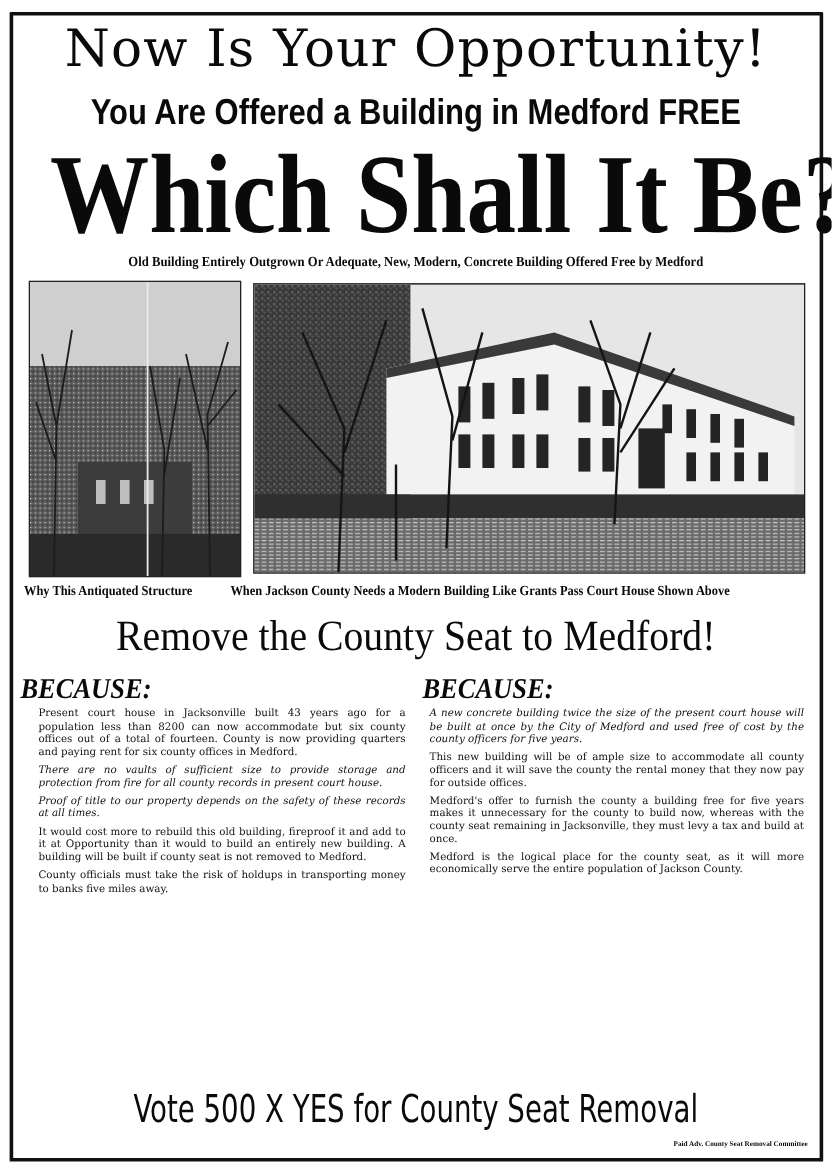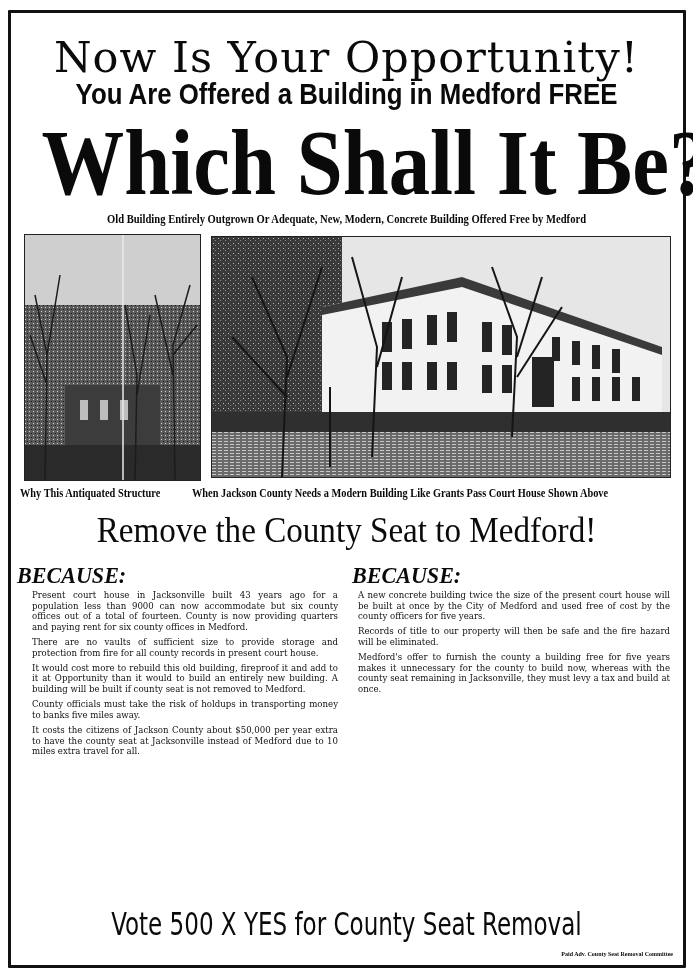--- a/index.html
+++ b/index.html
@@ -4,21 +4,21 @@
 <style>
   html, body { margin: 0; padding: 0; background: #ffffff; }
   body { width: 693px; height: 975px; position: relative; overflow: hidden; color: #0a0a0a; }
   .frame {
     position: absolute; left: 8px; top: 10px; width: 672px; height: 952px;
     border: 3px solid #111; border-radius: 1px;
   }
   .abs { position: absolute; }
   .center { text-align: center; left: 0; right: 0; white-space: nowrap; }
 
-  .h-opportunity { top: 32px; font-family: "DejaVu Serif", serif; font-size: 43px; letter-spacing: 1px; line-height: 50px; }
+  .h-opportunity { top: 16px; font-family: "DejaVu Serif", serif; font-size: 43px; letter-spacing: 1px; line-height: 50px; }
   .h-offered { top: 76px; font-family: "Liberation Sans", sans-serif; font-weight: bold; font-size: 30px; line-height: 36px; transform: scaleX(0.86); }
   .h-which { top: 112px; font-family: "Liberation Serif", serif; font-weight: bold; font-size: 94px; line-height: 100px; transform: scaleX(0.88); }
   .h-sub { top: 212px; font-family: "Liberation Serif", serif; font-weight: bold; font-size: 11.5px; line-height: 14px; transform: scaleX(0.92); }
 
   .photo { position: absolute; border: 1px solid #222; overflow: hidden; background: #7d7d7d; }
   .photo-old { left: 24px; top: 234px; width: 175px; height: 245px; }
   .photo-new { left: 211px; top: 236px; width: 458px; height: 240px; }
 
   .captions { top: 485px; height: 16px; font-family: "Liberation Serif", serif; font-weight: bold; font-size: 11.5px; line-height: 16px; }
   .cap-left { left: 20px; transform-origin: left; transform: scaleX(0.9); }
@@ -27,21 +27,21 @@
   .h-remove { top: 508px; font-family: "Liberation Serif", serif; font-size: 36px; line-height: 44px; transform: scaleX(0.92); }
 
   .because { font-family: "Liberation Serif", serif; font-weight: bold; font-style: italic; font-size: 24px; line-height: 26px; top: 562px; transform-origin: left; transform: scaleX(0.92); }
   .because-left { left: 17px; }
   .because-right { left: 352px; }
 
   .col { position: absolute; top: 590px; font-family: "DejaVu Serif", serif; font-size: 8.6px; line-height: 10.6px; text-align: justify; color: #111; }
   .col-left { left: 32px; width: 306px; }
   .col-right { left: 358px; width: 312px; }
   .col p { margin: 0 0 4.6px 0; }
-  .col p.it { }
+  .col p.it { font-style: italic; }
 
   .h-vote { top: 904px; font-family: "DejaVu Sans Condensed", "DejaVu Sans", sans-serif; font-size: 32px; line-height: 40px; transform: scaleX(0.8); font-weight: normal; letter-spacing: 0px; }
   .paid-ad { right: 20px; top: 950px; font-family: "Liberation Serif", serif; font-weight: bold; font-size: 6px; line-height: 8px; white-space: nowrap; }
 </style>
 </head>
 <body>
 
 <div class="frame"></div>
 
 <div class="abs center h-opportunity">Now Is Your Opportunity!</div>
@@ -128,27 +128,28 @@
 
 <div class="abs captions cap-left">Why This Antiquated Structure</div>
 <div class="abs captions cap-right">When Jackson County Needs a Modern Building Like Grants Pass Court House Shown Above</div>
 
 <div class="abs center h-remove">Remove the County Seat to Medford!</div>
 
 <div class="abs because because-left">BECAUSE:</div>
 <div class="abs because because-right">BECAUSE:</div>
 
 <div class="col col-left">
-  <p>Present court house in Jacksonville built 43 years ago for a population less than 9000 can now accommodate but six county offices out of a total of fourteen. County is now providing quarters and paying rent for six county offices in Medford.</p>
+  <p>Present court house in Jacksonville built 43 years ago for a population less than 8200 can now accommodate but six county offices out of a total of fourteen. County is now providing quarters and paying rent for six county offices in Medford.</p>
   <p class="it">There are no vaults of sufficient size to provide storage and protection from fire for all county records in present court house.</p>
+  <p class="it">Proof of title to our property depends on the safety of these records at all times.</p>
   <p>It would cost more to rebuild this old building, fireproof it and add to it at Opportunity than it would to build an entirely new building. A building will be built if county seat is not removed to Medford.</p>
   <p>County officials must take the risk of holdups in transporting money to banks five miles away.</p>
-  <p class="it">It costs the citizens of Jackson County about $50,000 per year extra to have the county seat at Jacksonville instead of Medford due to 10 miles extra travel for all.</p>
 </div>
 
 <div class="col col-right">
   <p class="it">A new concrete building twice the size of the present court house will be built at once by the City of Medford and used free of cost by the county officers for five years.</p>
-  <p>Records of title to our property will then be safe and the fire hazard will be eliminated.</p>
+  <p>This new building will be of ample size to accommodate all county officers and it will save the county the rental money that they now pay for outside offices.</p>
   <p>Medford's offer to furnish the county a building free for five years makes it unnecessary for the county to build now, whereas with the county seat remaining in Jacksonville, they must levy a tax and build at once.</p>
+  <p>Medford is the logical place for the county seat, as it will more economically serve the entire population of Jackson County.</p>
 </div>
 
 <div class="abs center h-vote">Vote 500 X YES for County Seat Removal</div>
 <div class="abs paid-ad">Paid Adv. County Seat Removal Committee</div>
 
 </body></html>

